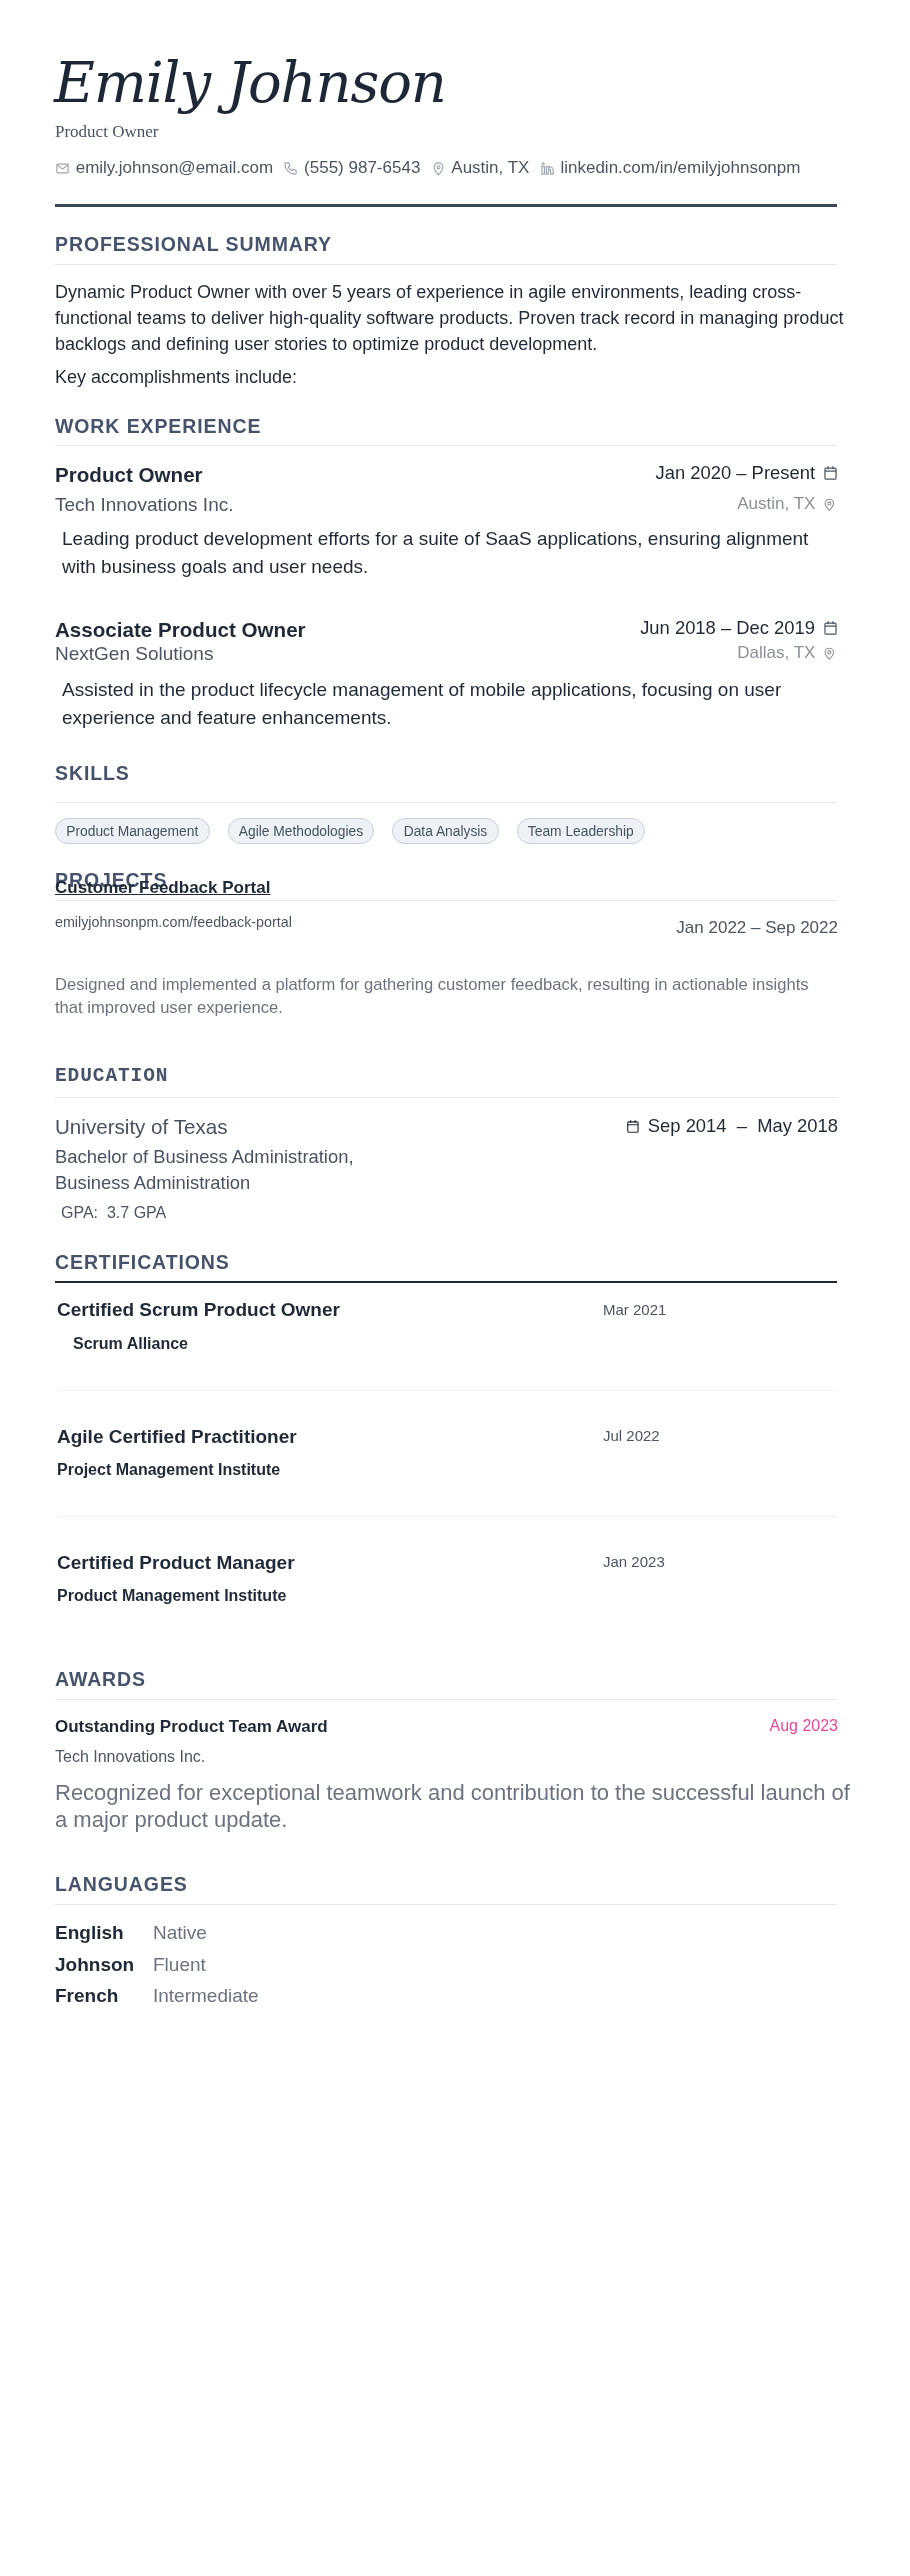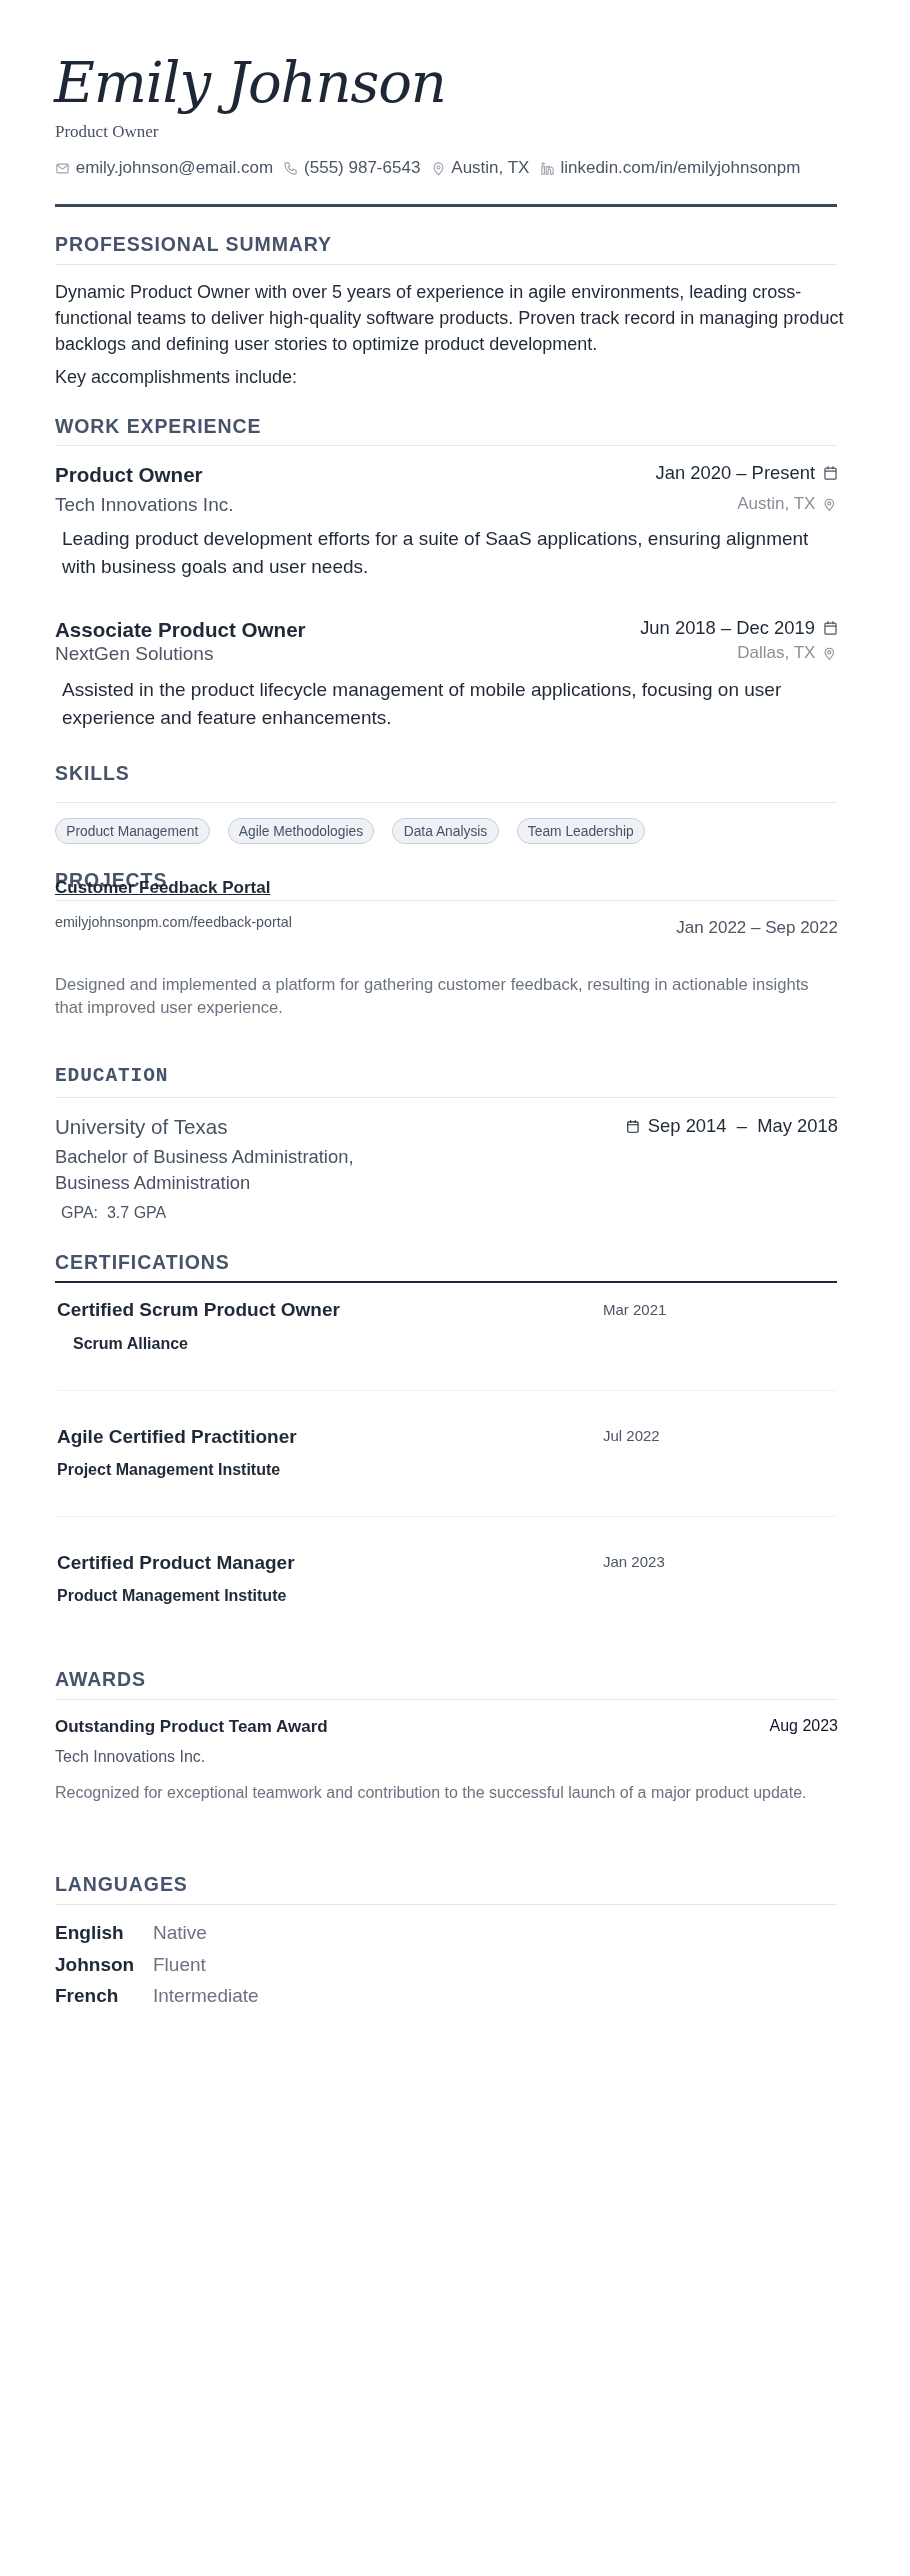--- a/index.html
+++ b/index.html
@@ -28,22 +28,22 @@
   .muted-text { left: 55px; width: 782px; font-size: 16.6px; line-height: 23px; color: #6b7280; white-space: normal; }
   .edu-school { font-size: 20.6px; color: #475263; }
   .edu-line { font-size: 18.4px; color: #475263; }
   .gpa { font-size: 16px; color: #4b5563; }
   .cert-title { font-size: 19px; font-weight: 700; color: #1f2937; }
   .cert-issuer { font-size: 16px; font-weight: 700; color: #1f2937; }
   .cert-date { font-size: 15px; color: #4b5563; }
   .cert-div { left: 57px; width: 780px; height: 1.1px; background: #f0f1f3; }
   .award-title { font-size: 17px; font-weight: 700; color: #1f2937; }
   .award-org { font-size: 16px; color: #4b5563; }
-  .award-date { font-size: 16px; color: #0f172a; }
-  .award-desc { left: 55px; width: 782px; font-size: 16px; line-height: 27px; color: #6b7280; white-space: normal; }
+  .award-date { font-size: 16px; color: #ec4899; }
+  .award-desc { left: 55px; width: 782px; font-size: 22px; line-height: 27px; color: #6b7280; white-space: normal; }
   .lang-name { font-size: 19px; font-weight: 600; color: #1f2937; }
   .lang-level { font-size: 19px; color: #6b7280; }
 </style>
 </head>
 <body>
 
 <div class="abs name" style="left:54px; top:50px;">Emily Johnson</div>
 <div class="abs title" style="left:55px; top:122px;">Product Owner</div>
 
 <div class="abs contact" style="left:55px; top:158px;">

